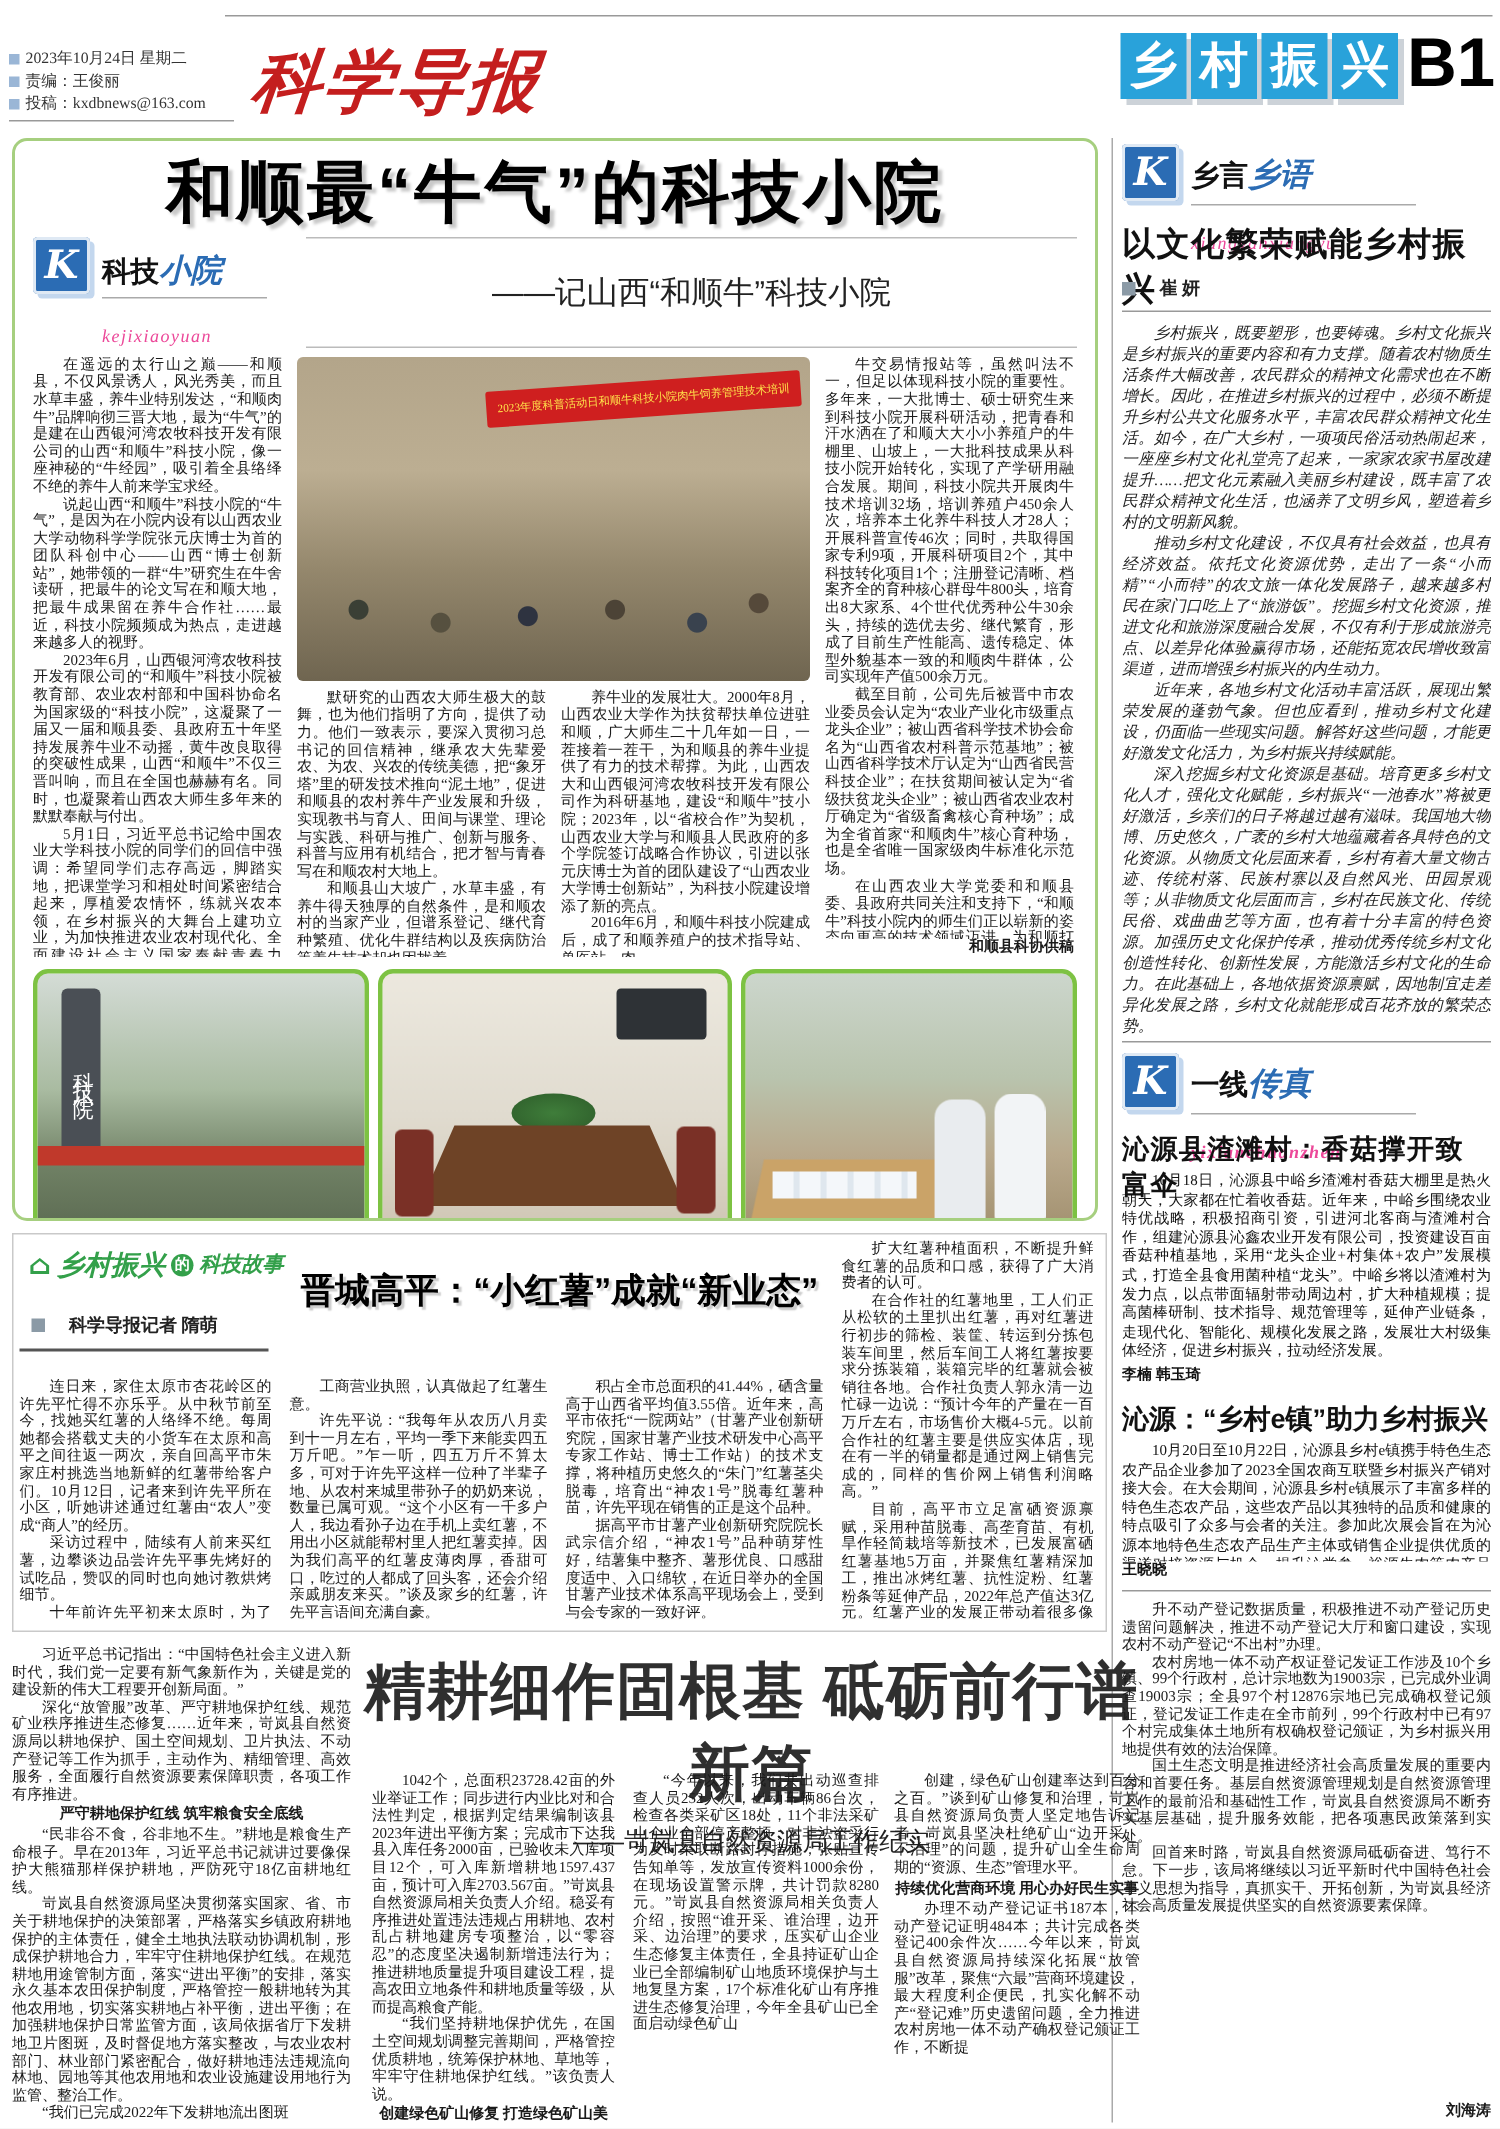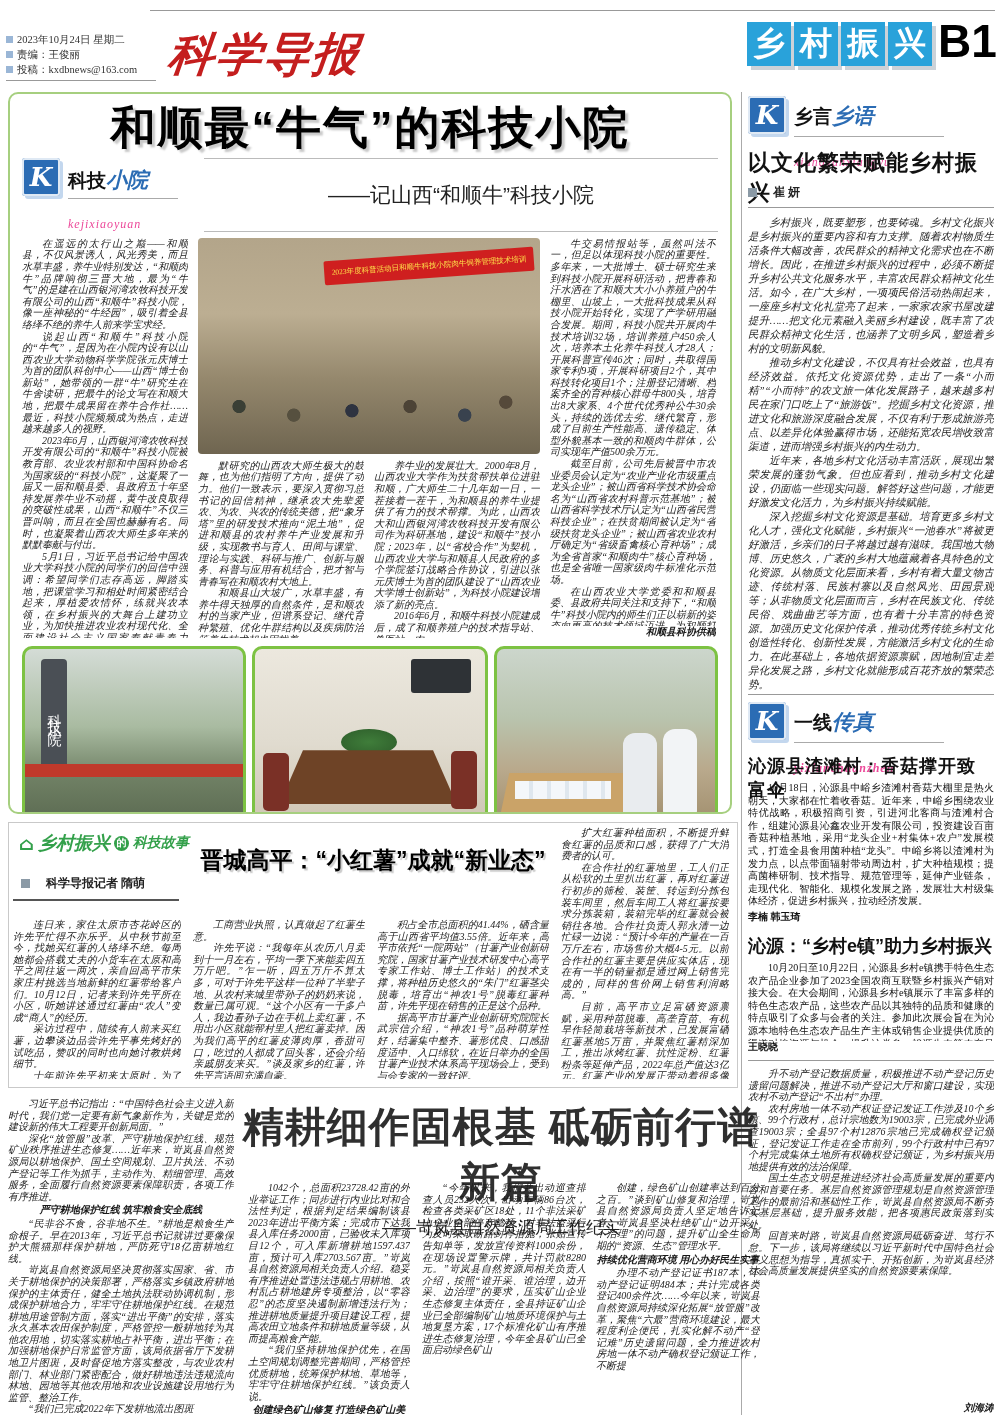--- a/index.html
+++ b/index.html
@@ -20,21 +20,21 @@
   
   .kbadge{display:flex;align-items:flex-start;gap:8px;}
   .kbox{width:38px;height:38px;background:#2b6cb4;color:#fff;border-radius:3px;
         display:flex;align-items:center;justify-content:center;
         font-family:"DejaVu Serif",serif;font-weight:bold;font-style:italic;font-size:26px;
         box-shadow:3px 3px 0 #c3d7ee, inset 0 0 0 2px rgba(255,255,255,.85);}
   .kt-black{font-family:"Liberation Sans",sans-serif;font-weight:900;font-size:19px;color:#111;}
   .kt-blue{font-family:"DejaVu Serif",serif;font-weight:bold;font-style:italic;font-size:21px;color:#2b6cb4;}
   .pinyin{font-style:italic;font-size:12px;color:#ec4899;letter-spacing:1px;border-top:1px solid #aaa;padding-top:18px;margin-top:2px;}
   
-  .col{font-size:10px;line-height:11.6px;text-align:justify;overflow:hidden;color:#1a1a1a;font-style:italic;}
+  .col{font-size:10px;line-height:11.6px;text-align:justify;overflow:hidden;color:#1a1a1a;}
   .col p{margin:0;text-indent:2em;}
   .sub{font-weight:bold;text-align:center;text-indent:0 !important;margin:2px 0;}
   .credit{text-align:right;font-weight:bold;}
   
   #greenbox{left:8px;top:92px;width:724px;height:722px;border:2px solid #a6cf7f;border-radius:10px;
             padding:8px 12px;box-sizing:border-box;overflow:hidden;}
   .bigtitle{text-align:center;font-family:"Liberation Sans",sans-serif;font-weight:900;font-size:45px;
             letter-spacing:2px;color:#000;text-shadow:3px 3px 2px #c9c9c9;line-height:1.15;}
   .subrow{display:flex;margin-top:4px;height:74px;}
   .subtitle{flex:1;margin-left:14px;border-top:1px solid #bbb;border-bottom:1px solid #bbb;

